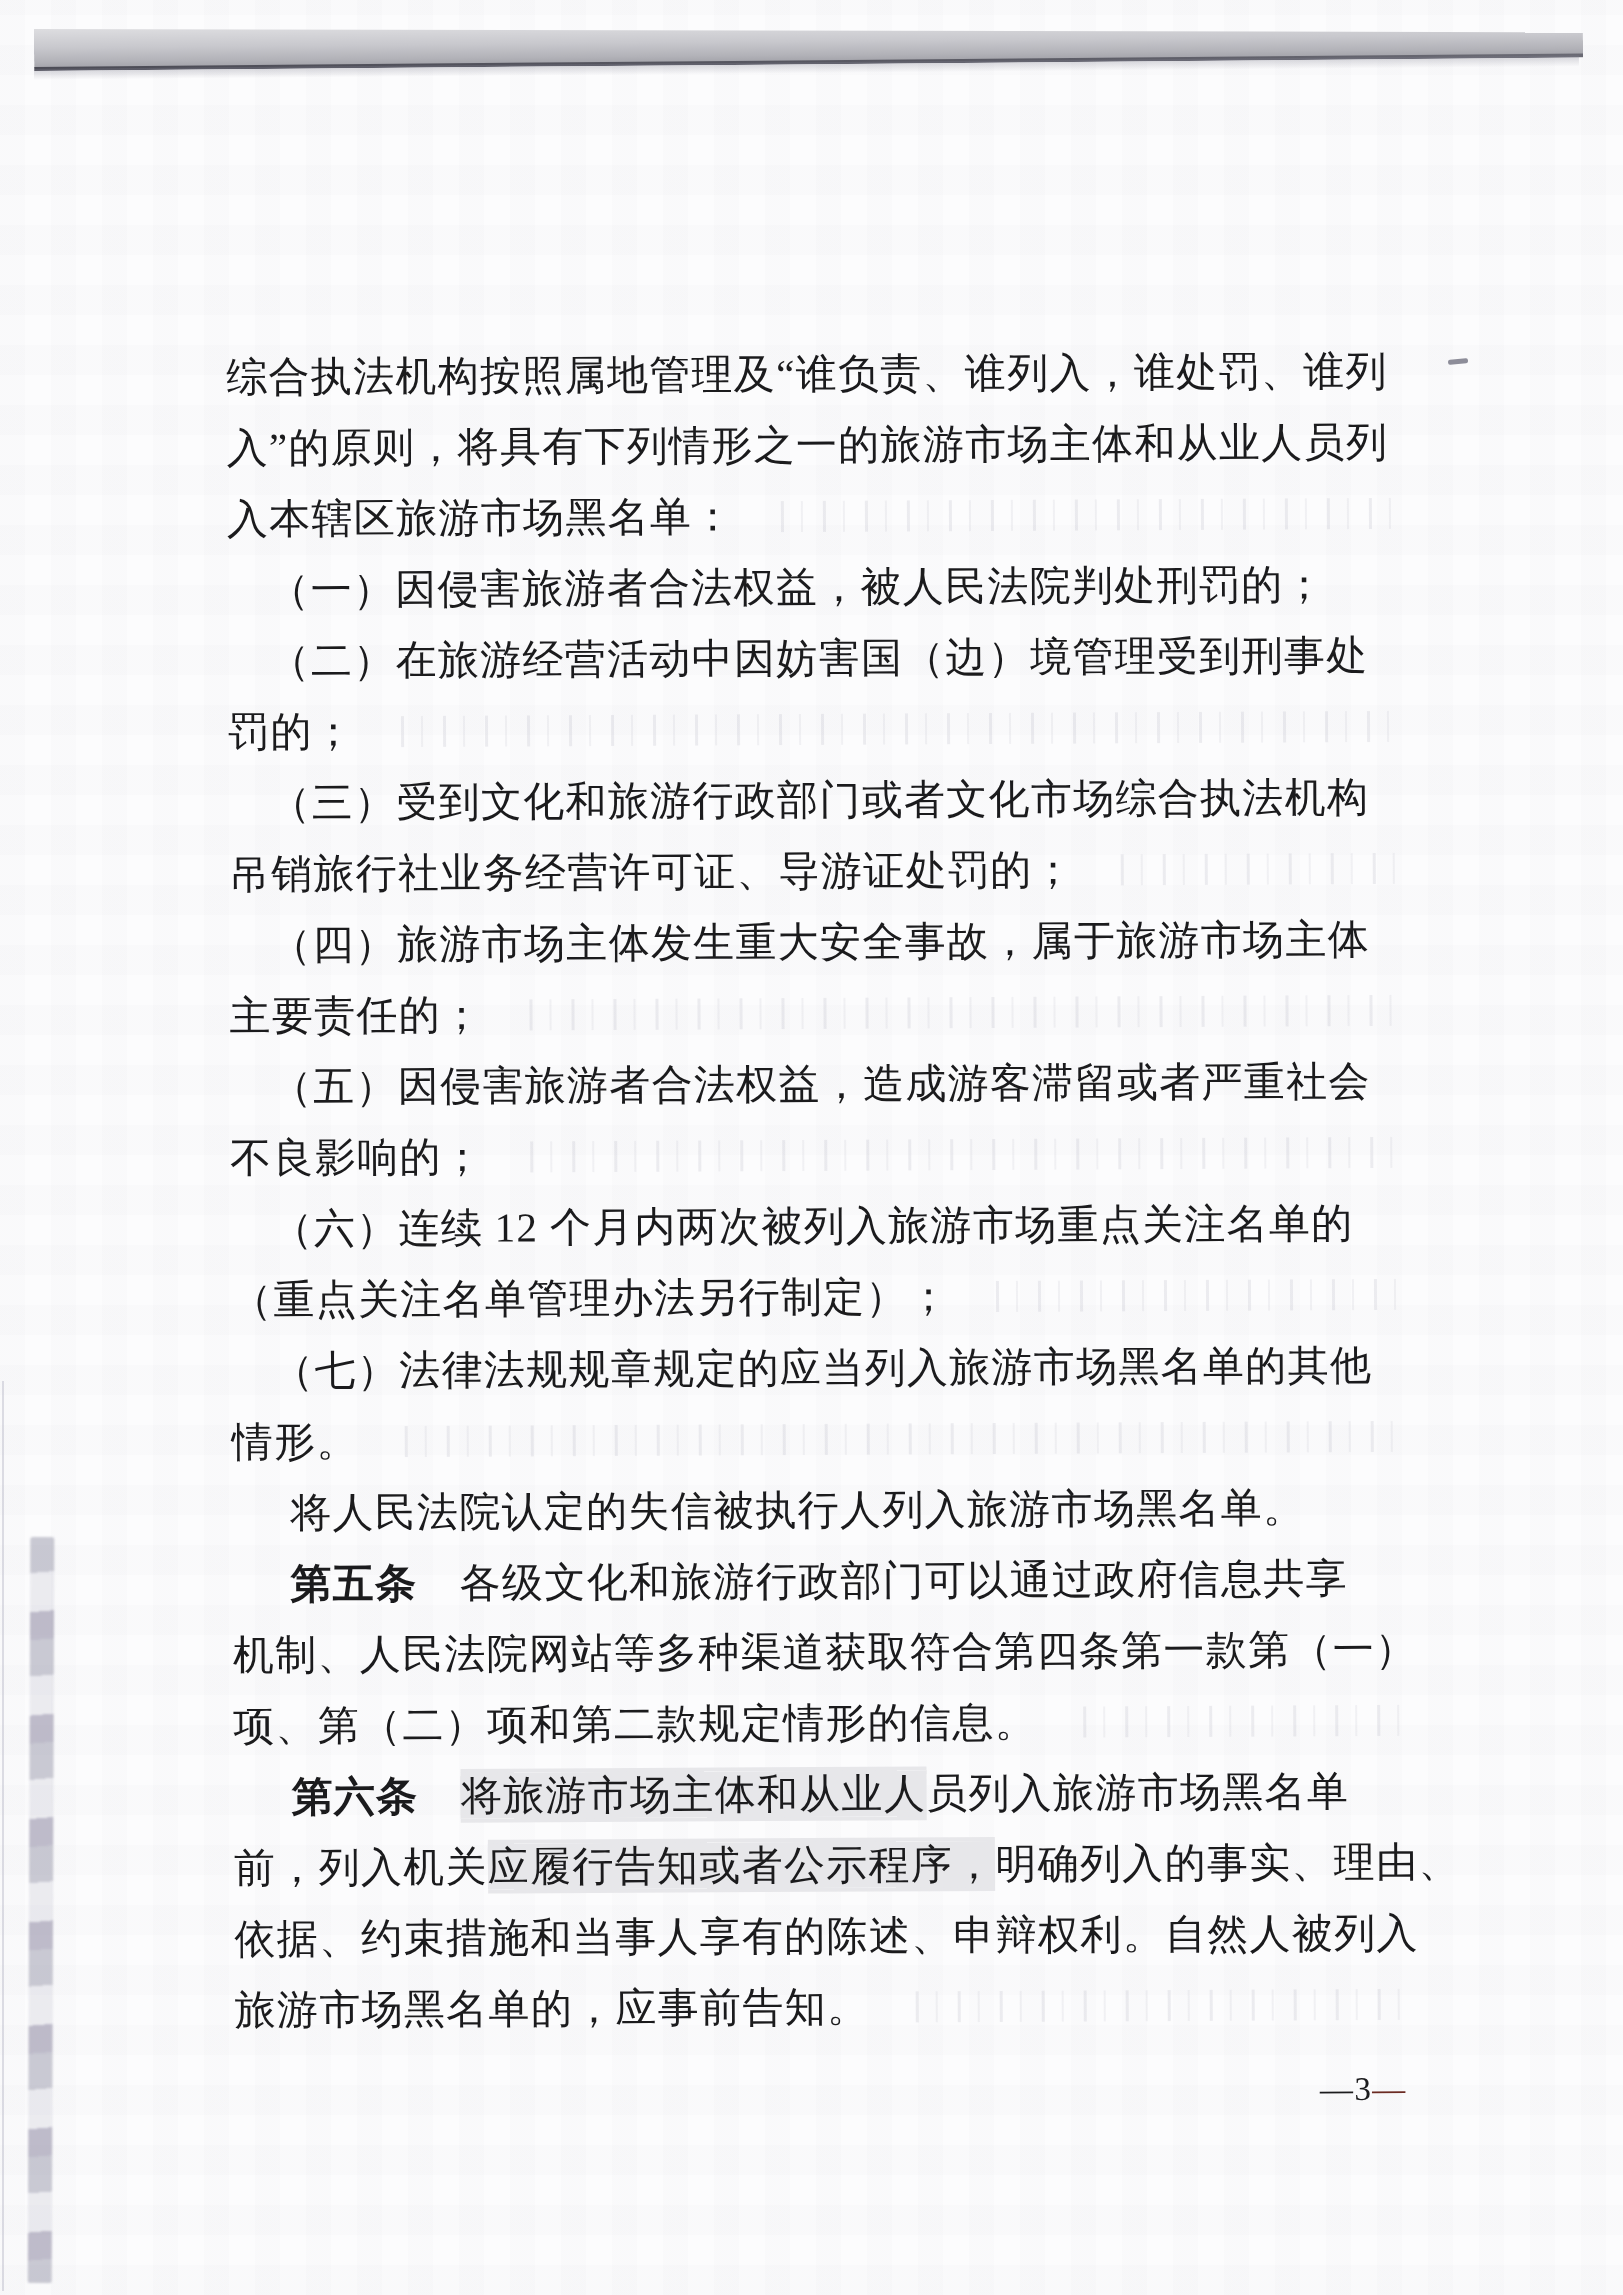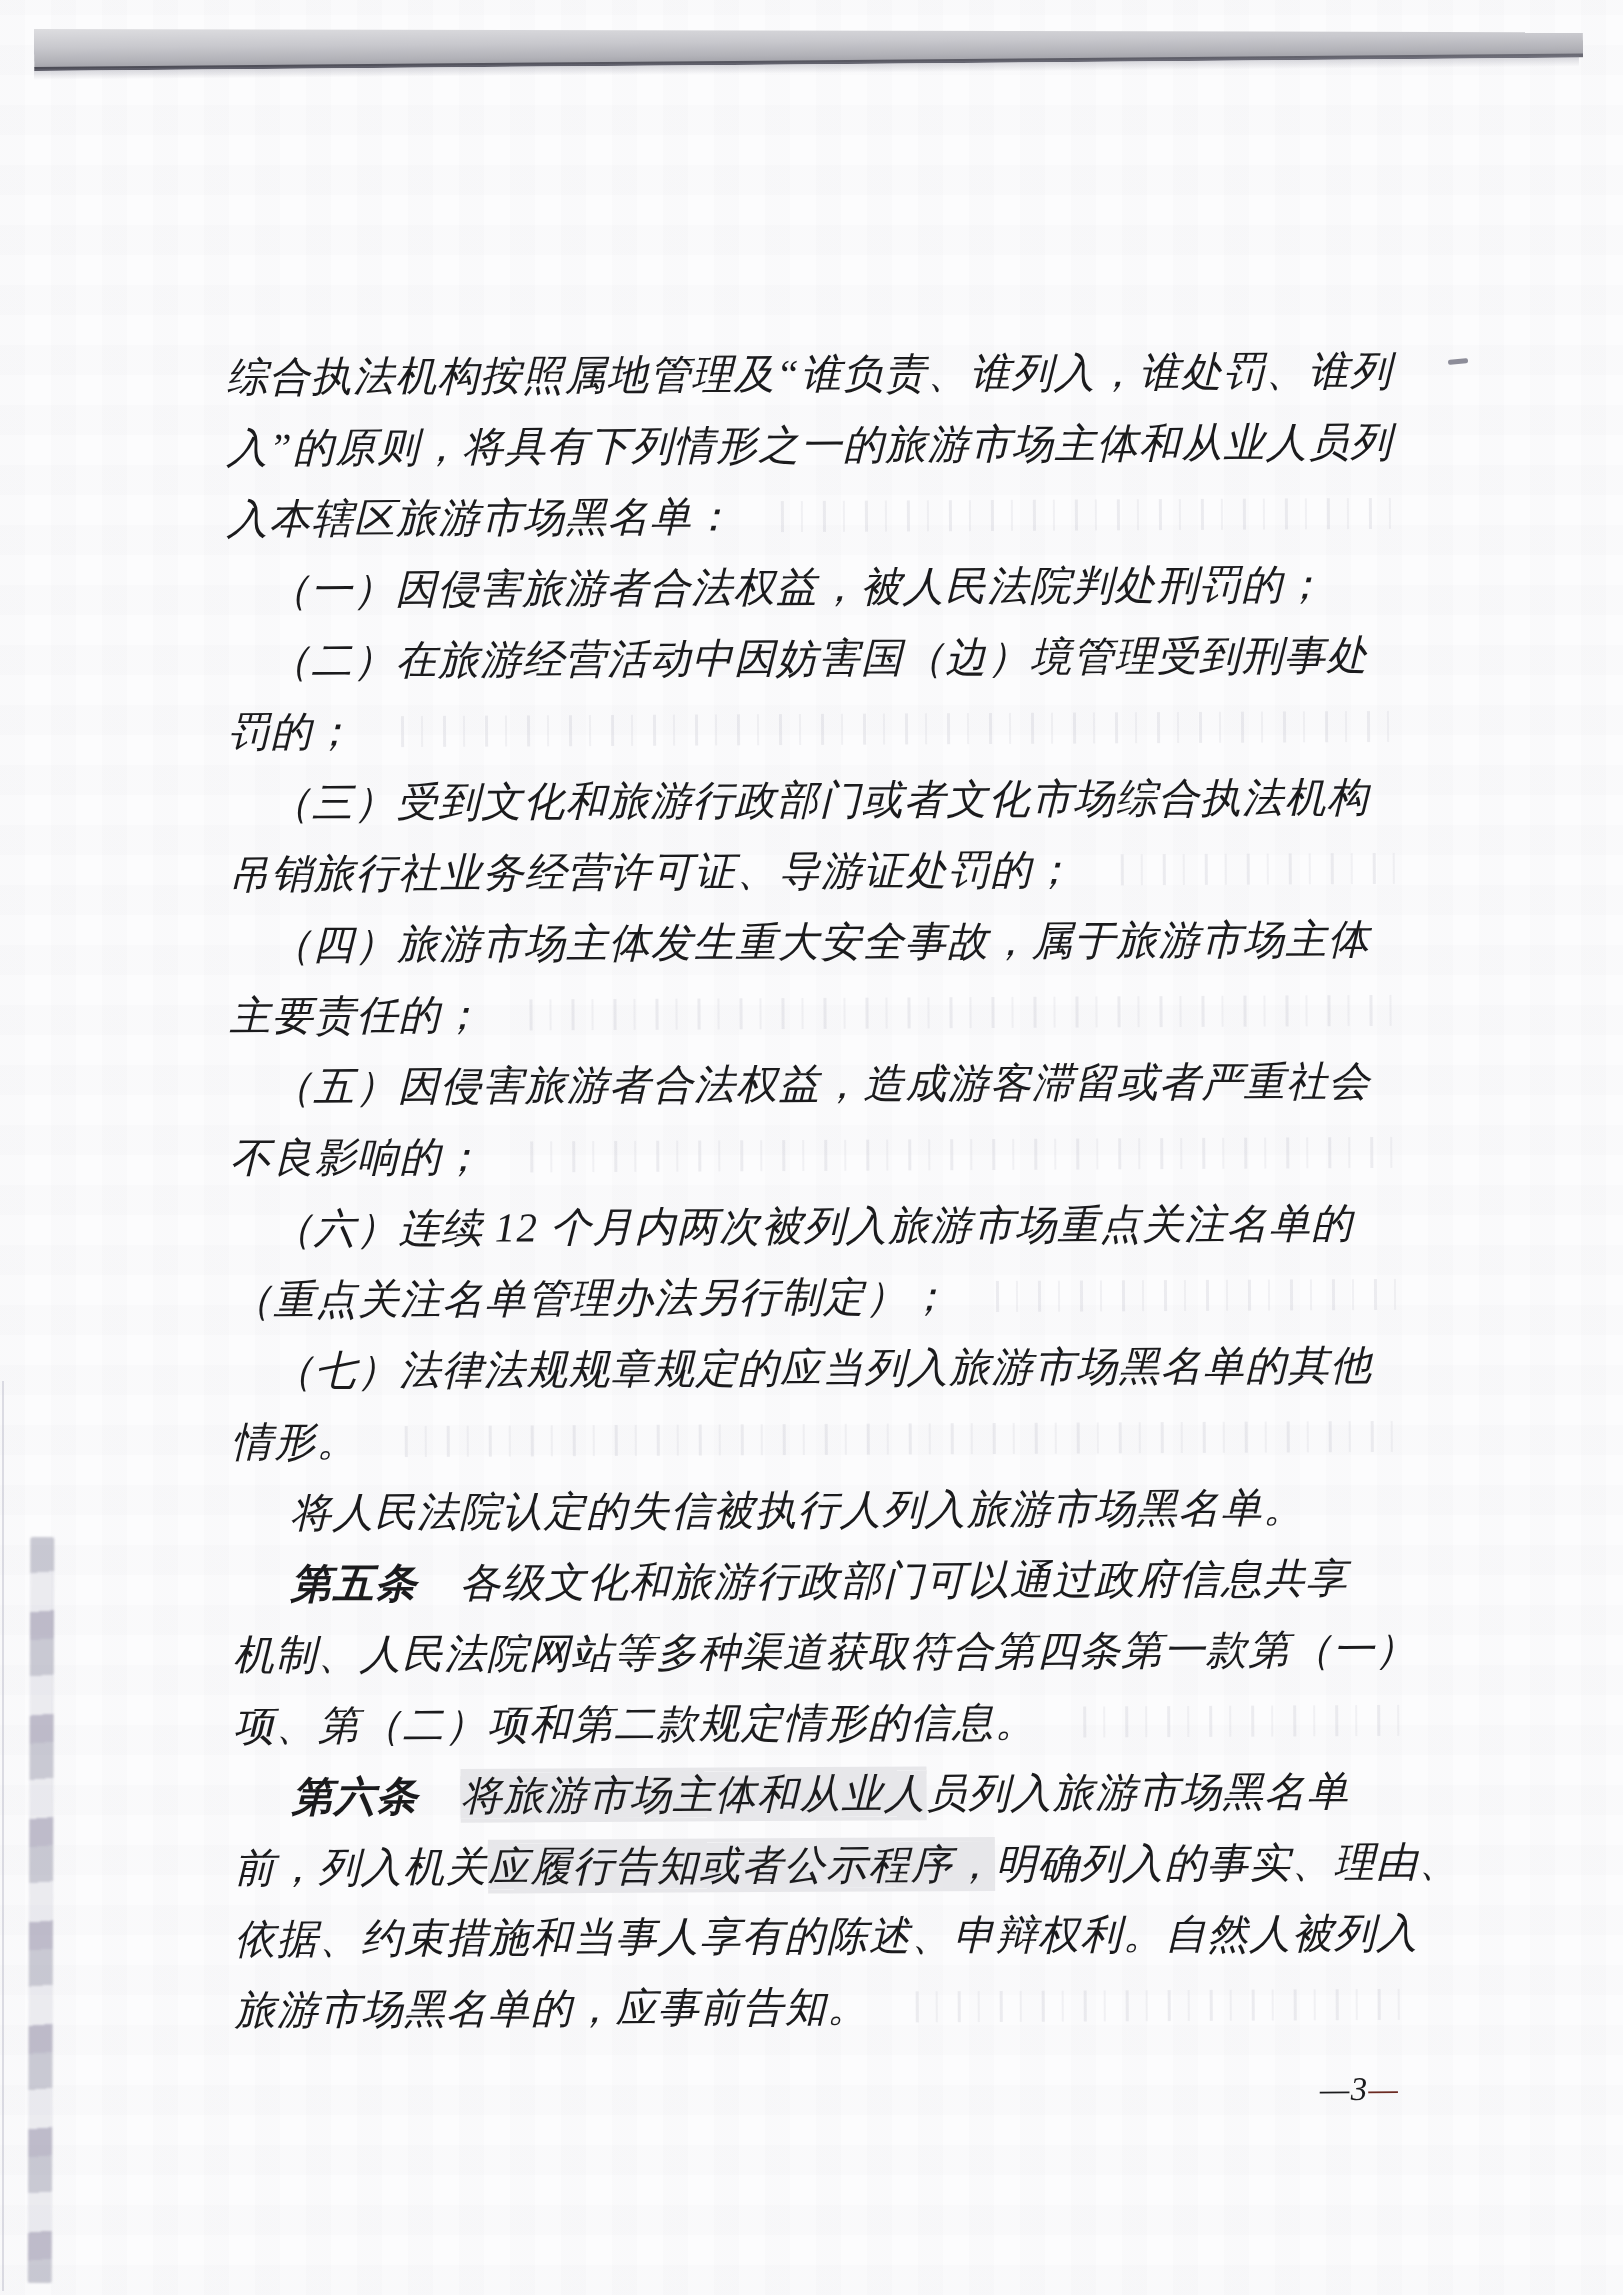--- a/index.html
+++ b/index.html
@@ -7,21 +7,20 @@
     width:1623px;height:2295px;
     background:#fcfcfd;
     font-family:"Liberation Serif","DejaVu Serif",serif;
     position:relative;overflow:hidden;
   }
   .page{
     position:absolute;inset:0;
     background:
       repeating-linear-gradient(90deg, rgba(40,40,70,.012) 0 25px, rgba(0,0,0,0) 25px 51px),
       repeating-linear-gradient(0deg, rgba(40,40,70,.010) 0 30px, rgba(0,0,0,0) 30px 60px);
-    font-style: italic;
   }
 
   
   .top-band{
     position:absolute;left:34px;top:29px;width:1549px;height:42px;
     transform:rotate(-0.5deg);transform-origin:left center;
     background:linear-gradient(to bottom,#dddde0 0%,#c8c8cd 45%,#b2b2b8 78%,#9d9da4 100%);
     clip-path:polygon(0 0,100% 40%,100% 100%,0 100%);
   }
   .top-band-line{

